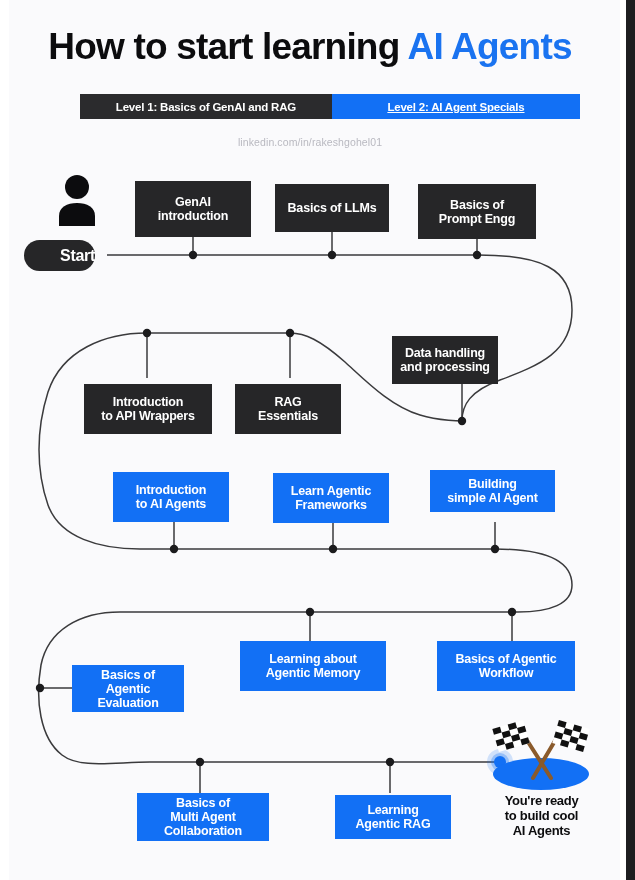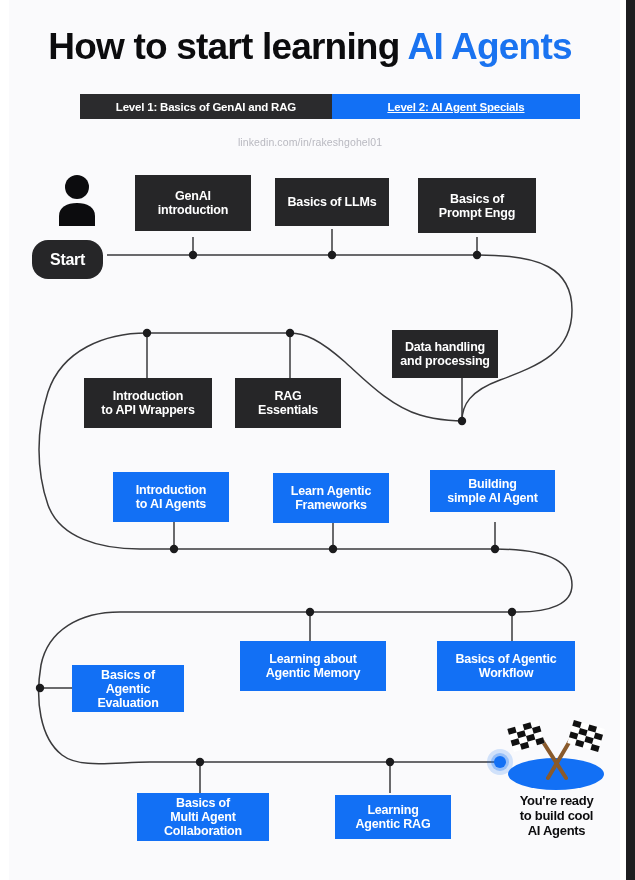--- a/index.html
+++ b/index.html
@@ -69,40 +69,40 @@
     position: absolute;
     display: flex; align-items: center; justify-content: center;
     text-align: center;
     font-size: 12.5px; font-weight: 700; line-height: 1.12;
     letter-spacing: -0.2px;
     color: #ffffff;
     z-index: 10;
     padding: 2px 4px;
     box-sizing: border-box;
   }
-  .node.dark { background: #262628; }
+  .node.dark { background: #262628; margin-top: 6px; }
   .node.blue { background: #1270f5; }
 
   
   #person {
     position: absolute; left: 55px; top: 174px;
     width: 44px; height: 52px; z-index: 10;
   }
   #start-pill {
-    position: absolute; left: 32px; top: 240px;
-    width: 71px; height: 39px; border-radius: 16px;
+    position: absolute; left: 24px; top: 240px;
+    width: 71px; height: 31px; border-radius: 16px;
     background: #262628;
-    display: flex; align-items: center; justify-content: center;
+    display: flex; align-items: center; justify-content: flex-end;
     font-size: 16px; font-weight: 700; color: #ffffff;
     letter-spacing: -0.3px; z-index: 10;
   }
 
   
   #finish {
-    position: absolute; left: 494px; top: 712px;
+    position: absolute; left: 479px; top: 712px;
     width: 125px; height: 140px; z-index: 10;
   }
   #finish-art { position: absolute; left: 0; top: 0; width: 125px; height: 80px; }
   #finish-caption {
     position: absolute; left: 0; top: 82px; width: 125px;
     text-align: center;
     font-size: 13px; font-weight: 700; line-height: 1.14;
     color: #0c0c0e; letter-spacing: -0.3px;
   }
 </style>

